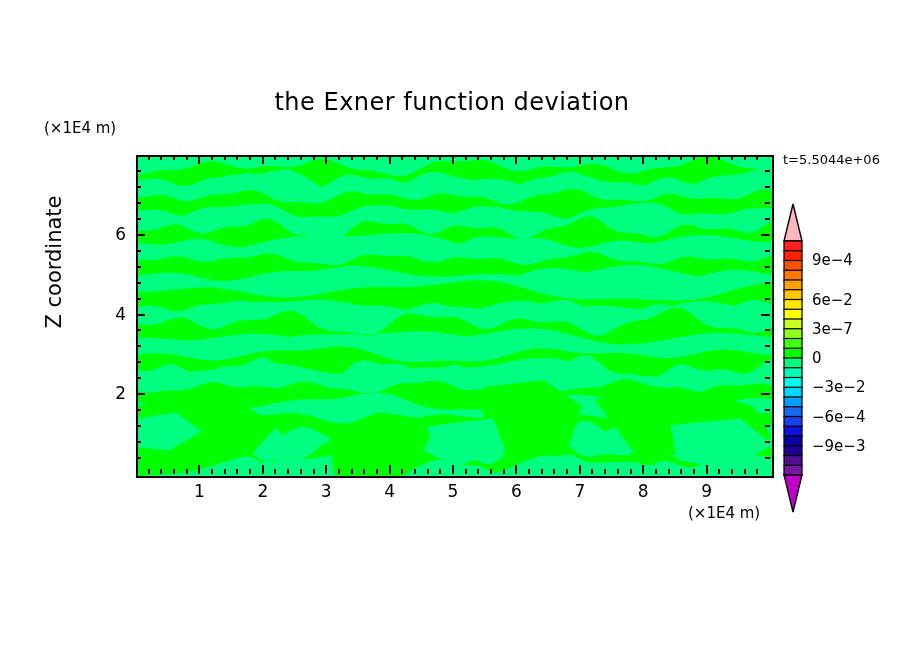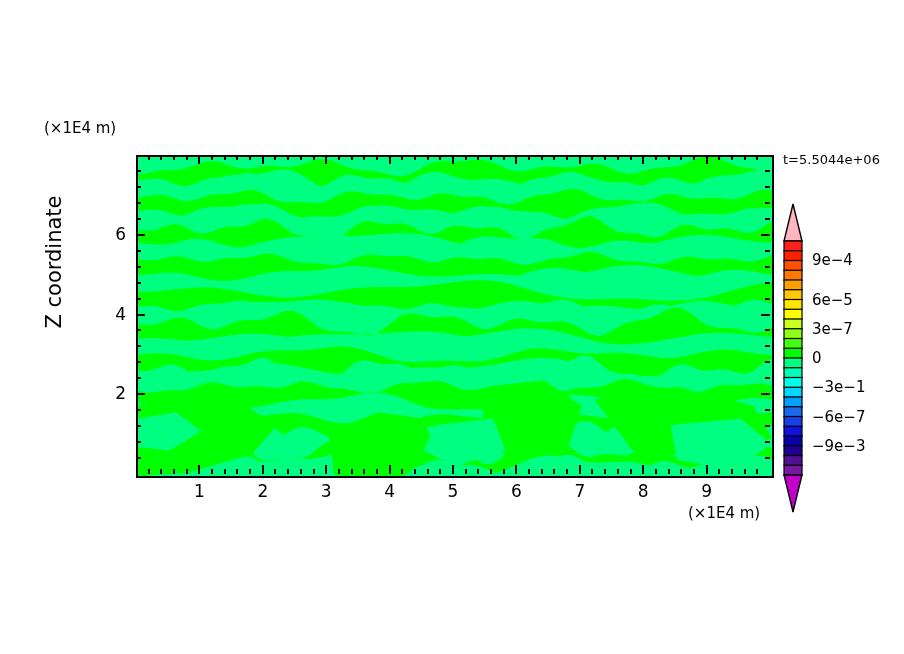--- a/index.html
+++ b/index.html
@@ -159,20 +159,21 @@
     left: 812px;
     font-size: 15px;
     white-space: pre;
   }
 </style>
 </head>
 <body>
 
 <div id="figure">
 
+  <div id="plot-title">the Exner function deviation</div>
 
   <div id="y-unit-label">(×1E4 m)</div>
   <div id="x-unit-label">(×1E4 m)</div>
 
   <div id="timestamp">t=5.5044e+06</div>
 
   <div id="plot-frame">
     <svg id="plot-canvas" viewBox="0 0 634 319" preserveAspectRatio="none" xmlns="http://www.w3.org/2000/svg">
       <rect x="0" y="0" width="634" height="319" fill="#00ff80"></rect>
       <g id="contour-bands">
@@ -390,21 +391,21 @@
           <rect x="3" y="242.75" width="18" height="10.15" fill="#200090" stroke="#000" stroke-width="1.2"></rect>
           <rect x="3" y="252.50" width="18" height="10.15" fill="#501090" stroke="#000" stroke-width="1.2"></rect>
           <rect x="3" y="262.25" width="18" height="10.15" fill="#7818a0" stroke="#000" stroke-width="1.2"></rect>
           <path d="M 3 272 L 21 272 L 12 309 Z" fill="#c000c8" stroke="#000" stroke-width="1.4"></path>
         </g>
     </svg>
   </div>
 
   <div id="cbar-label-layer">
       <div class="cbar-label" style="top: 251px;">9e−4</div>
-      <div class="cbar-label" style="top: 290.5px;">6e−5</div>
+      <div class="cbar-label" style="top: 290.5px;">6e−2</div>
       <div class="cbar-label" style="top: 319.75px;">3e−7</div>
       <div class="cbar-label" style="top: 349px;">0</div>
-      <div class="cbar-label" style="top: 378.25px;">−3e−1</div>
-      <div class="cbar-label" style="top: 407.5px;">−6e−7</div>
+      <div class="cbar-label" style="top: 378.25px;">−3e−2</div>
+      <div class="cbar-label" style="top: 407.5px;">−6e−4</div>
       <div class="cbar-label" style="top: 436.75px;">−9e−3</div>
     </div>
 
 </div>
 
 </body></html>

